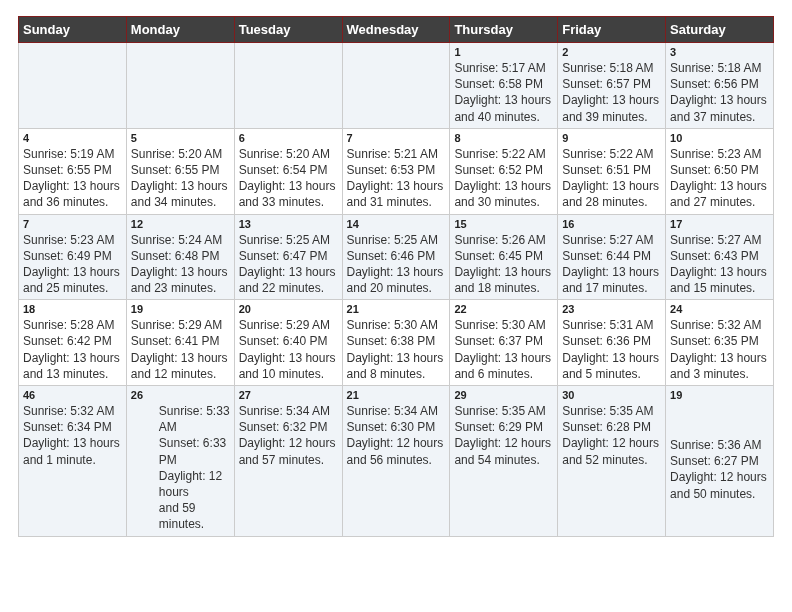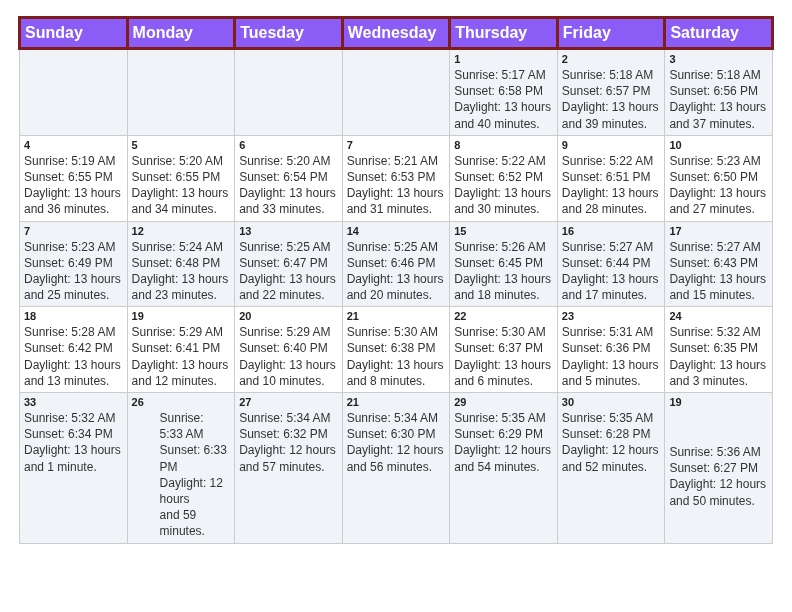--- a/index.html
+++ b/index.html
@@ -39,27 +39,27 @@
       font-size: 15px;
       color: #333;
       font-weight: 600;
     }
     .calendar-table {
       width: 100%;
       border-collapse: collapse;
       table-layout: fixed;
     }
     .calendar-table thead tr th {
-      background-color: #8b5cf6;
+      background-color: #404040;
       color: #fff;
-      font-size: 16px;
+      font-size: 13px;
       font-weight: bold;
       padding: 5px 4px;
       text-align: left;
-      border: 3px solid #7f1d1d;
+      border: 1px solid #7f1d1d;
     }
     .calendar-table tbody tr td {
       border: 1px solid #ccc;
       vertical-align: top;
       padding: 3px 4px;
       font-size: 9.5px;
       color: #222;
       height: 82px;
     }
     .calendar-table tbody tr:nth-child(odd) td {
@@ -276,21 +276,21 @@
           <td>
             <span class="day-num">24</span>
             <div class="day-info" style="white-space: pre-line;">Sunrise: 5:32 AM
 Sunset: 6:35 PM
 Daylight: 13 hours
 and 3 minutes.</div>
           </td>
         </tr>
         <tr>
           <td>
-            <span class="day-num">33</span>
+            <span class="day-num">46</span>
             <div class="day-info" style="white-space: pre-line;">Sunrise: 5:32 AM
 Sunset: 6:34 PM
 Daylight: 13 hours
 and 1 minute.</div>
           </td>
           <td>
             <span class="day-num">26</span>
             <div class="day-info" style="white-space: pre-line; margin-left: 28px;">Sunrise: 5:33 AM
 Sunset: 6:33 PM
 Daylight: 12 hours

